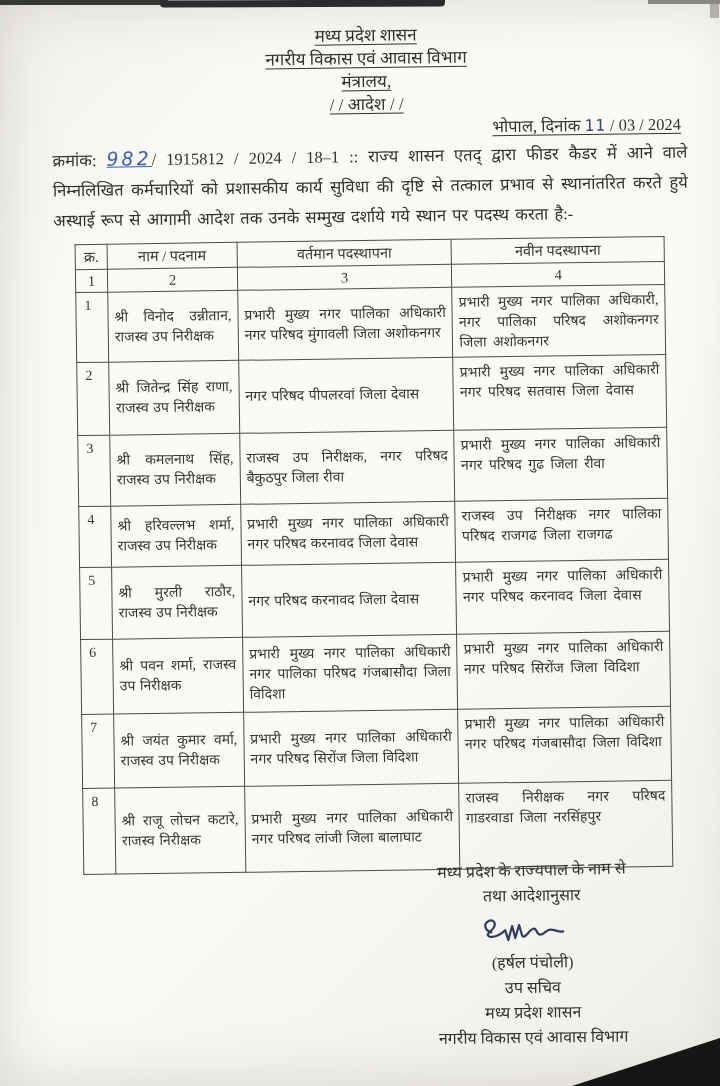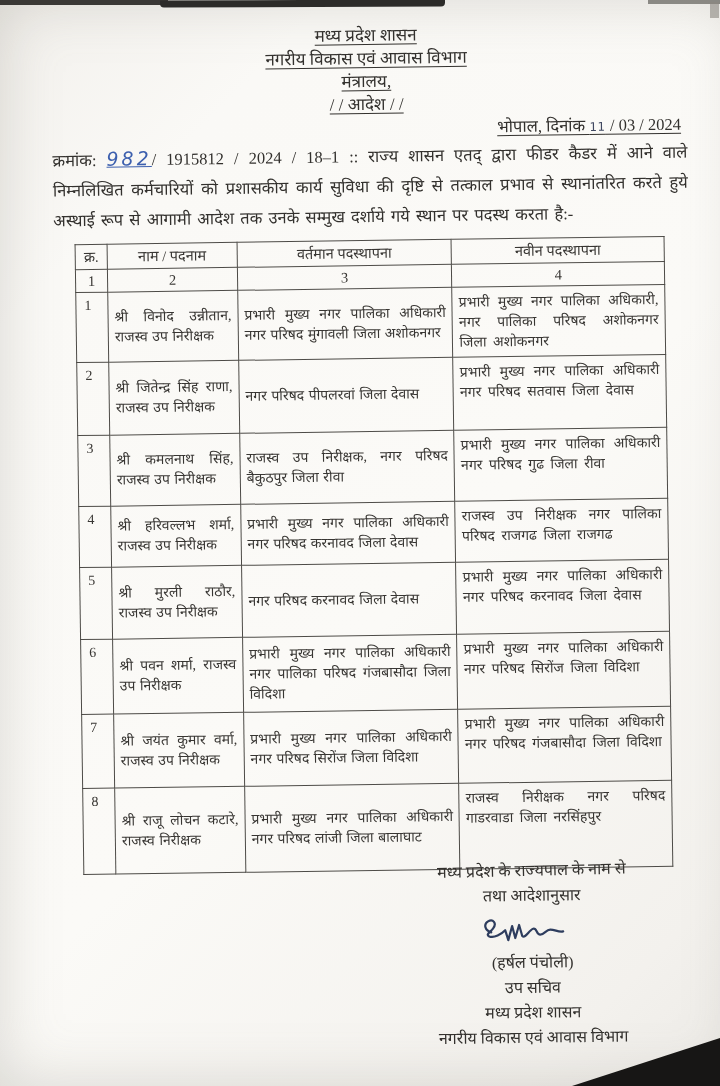--- a/index.html
+++ b/index.html
@@ -16,21 +16,21 @@
   .edge-top-a{position:absolute;left:0;top:0;width:168px;height:5px;background:#3a3835;border-radius:0 0 3px 0;}
   .edge-top-b{position:absolute;left:160px;top:0;width:285px;height:7px;background:#2c2b29;border-radius:0 0 4px 4px;transform:skewY(-0.2deg);}
   .edge-top-c{position:absolute;left:648px;top:0;width:72px;height:4px;background:#6a6863;opacity:.75;}
   .edge-top-d{position:absolute;left:710px;top:2px;width:9px;height:16px;background:#8a8781;opacity:.6;}
   .edge-corner{position:absolute;left:572px;top:1038px;width:148px;height:48px;background:#171615;
     clip-path:polygon(100% 0,100% 100%,0 100%);}
   
   .doc-header{position:absolute;top:24px;left:0;width:100%;text-align:center;font-size:17px;line-height:23px;}
   .doc-header .u{text-decoration:underline;text-underline-offset:3px;}
   .date-line{position:absolute;top:116px;right:58px;font-size:16.5px;text-decoration:underline;text-underline-offset:3px;}
-  .hand-day{font-family:"DejaVu Sans Mono",monospace;color:#3f4760;letter-spacing:1px;font-size:12px;}
+  .hand-day{font-family:"DejaVu Sans Mono",monospace;color:#3f4760;letter-spacing:1px;font-size:16px;}
   
   .order-para{position:absolute;left:57px;right:52px;top:140px;font-size:16.5px;line-height:30px;
     text-align:justify;word-spacing:2px;}
   .hand-blue{color:#3c5fae;font-size:19px;font-style:italic;letter-spacing:3px;font-family:"DejaVu Sans",sans-serif;text-decoration:underline;}
   
   .transfer-table{position:absolute;left:78px;top:240px;width:590px;border-collapse:collapse;
     font-size:14px;line-height:20px;color:#383633;}
   .transfer-table th,.transfer-table td{border:1px solid #4d4b47;padding:3px 6px;}
   .transfer-table thead th{font-weight:normal;text-align:center;font-size:14.5px;padding:2px 4px;}
   .transfer-table thead tr.num-row th{padding:1px 4px;}

